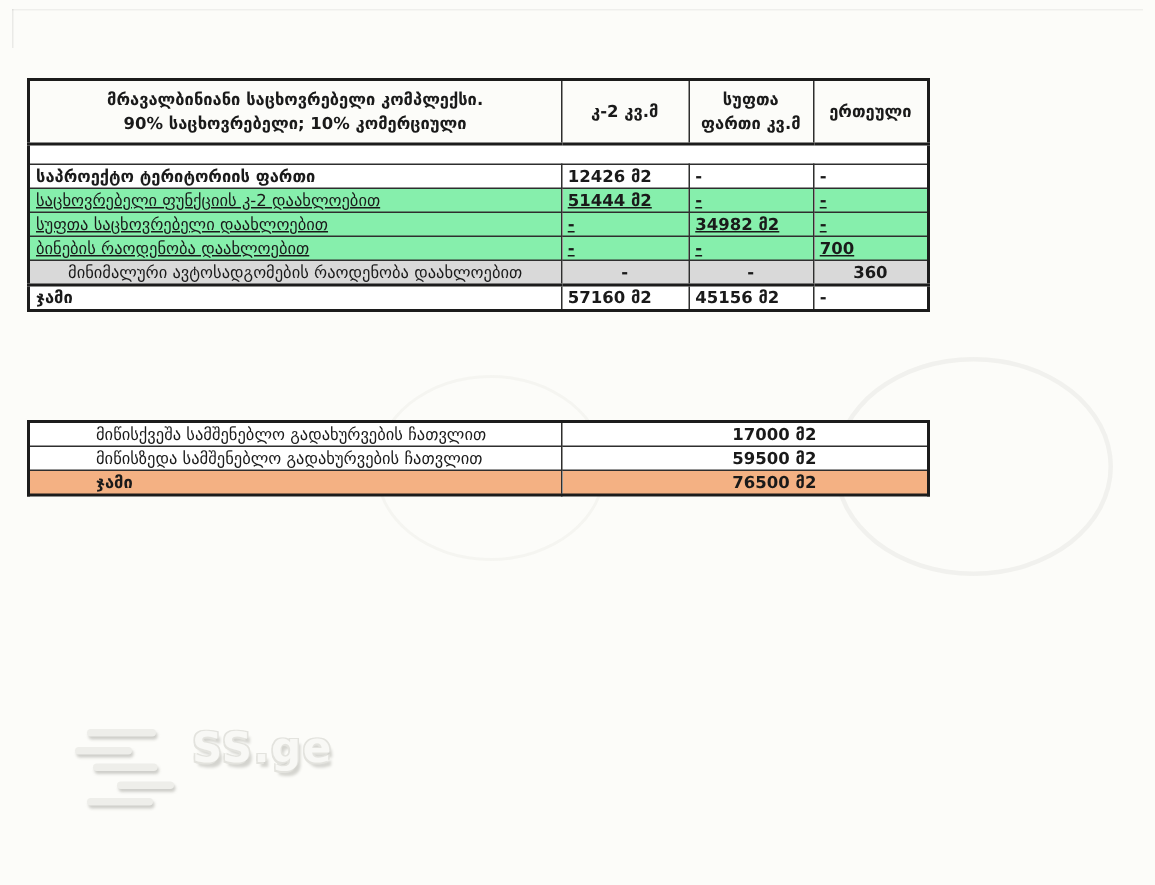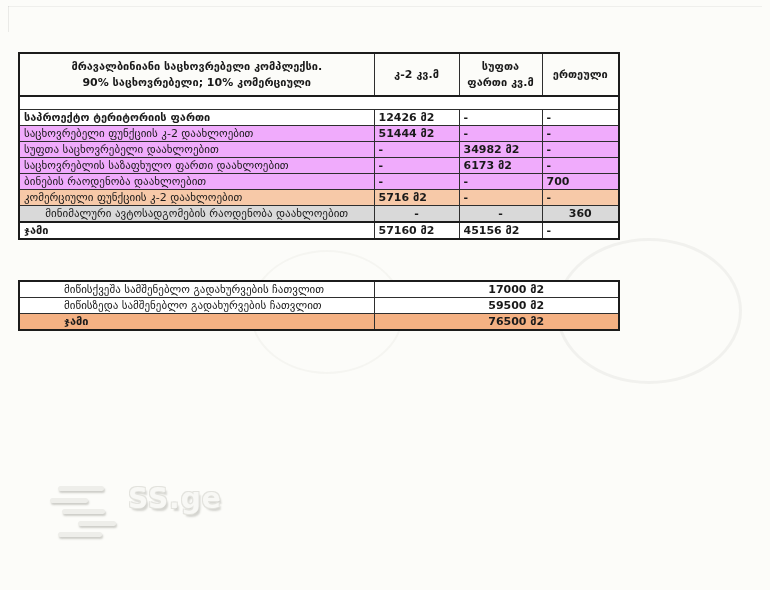--- a/index.html
+++ b/index.html
@@ -28,21 +28,21 @@
   .t1 thead th.title-cell{font-size:11px;}
 
   
   tr.spacer td{height:12px;background:#ffffff;border-left:none;border-right:none;border-bottom:1px solid #2e2e2e;}
 
   tr.datarow td{height:15px;}
   td.lab{text-align:left;}
   td.val{text-align:left;font-weight:bold;}
 
   tr.white td{background:#ffffff;}
-  tr.cream td{background:#f0abfc;}
+  tr.cream td{background:#86efac;text-decoration:underline;}
   tr.orange td{background:#f7c9a8;}
   tr.gray td{background:#d9d9d9;text-align:center;}
   tr.boldlab td.lab{font-weight:bold;}
   .t1 tr.total td{background:#ffffff;border-top:2px solid #1c1c1c;}
   .t1 tr.total td.lab{font-weight:bold;}
 
   
   .t2 td{height:15px;padding-left:44px;}
   .t2 td.val{text-align:center;font-weight:bold;}
   .t2 tr.total td{background:#f4b183;}
@@ -105,36 +105,24 @@
         <td class="val">-</td>
         <td class="val">-</td>
       </tr>
       <tr class="datarow cream">
         <td class="lab">სუფთა საცხოვრებელი დაახლოებით</td>
         <td class="val">-</td>
         <td class="val">34982 მ2</td>
         <td class="val">-</td>
       </tr>
       <tr class="datarow cream">
-        <td class="lab">საცხოვრებლის საზაფხულო ფართი დაახლოებით</td>
-        <td class="val">-</td>
-        <td class="val">6173 მ2</td>
-        <td class="val">-</td>
-      </tr>
-      <tr class="datarow cream">
         <td class="lab">ბინების რაოდენობა დაახლოებით</td>
         <td class="val">-</td>
         <td class="val">-</td>
         <td class="val">700</td>
-      </tr>
-      <tr class="datarow orange">
-        <td class="lab">კომერციული ფუნქციის კ-2 დაახლოებით</td>
-        <td class="val">5716 მ2</td>
-        <td class="val">-</td>
-        <td class="val">-</td>
       </tr>
       <tr class="datarow gray">
         <td class="lab">მინიმალური ავტოსადგომების რაოდენობა  დაახლოებით</td>
         <td class="val">-</td>
         <td class="val">-</td>
         <td class="val">360</td>
       </tr>
       <tr class="datarow total">
         <td class="lab">ჯამი</td>
         <td class="val">57160 მ2</td>

